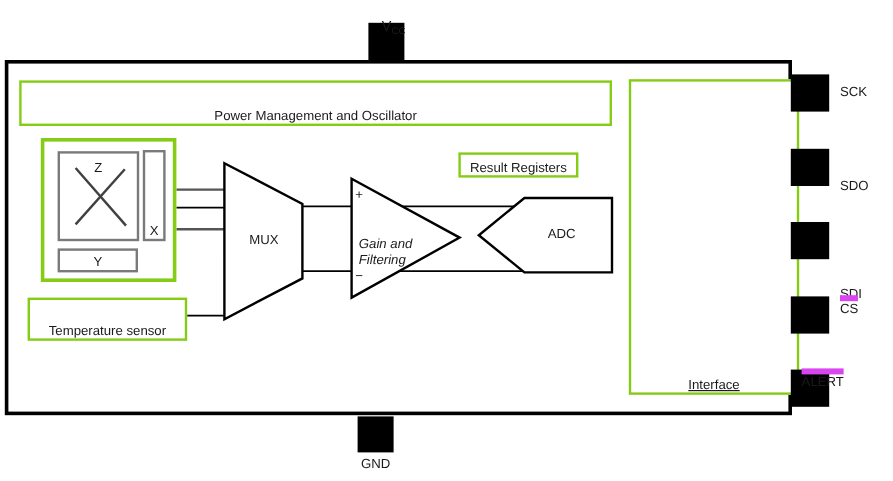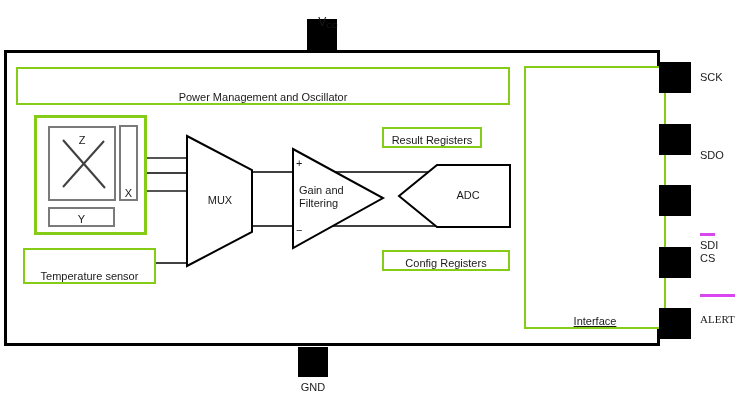--- a/index.html
+++ b/index.html
@@ -17,21 +17,21 @@
     display:flex;align-items:flex-end;justify-content:center;
     font-size:11px;line-height:12px;text-align:center;
   }
   .box.thick{border-width:3px;}
   .box.gray{border-color:#7a7a7a;}
   .shape-label{
     position:absolute;font-size:11px;line-height:13px;background:transparent;
   }
   .pin{position:absolute;background:#000;}
   .pin-label{position:absolute;font-size:11px;line-height:12px;white-space:nowrap;}
-  .ov{border-top:3px solid #d946ef;padding-top:16px;}
+  .ov{border-top:5px solid #d946ef;padding-top:1px;}
   sub.vsub{font-size:8px;vertical-align:-2px;letter-spacing:0;}
   .vcc-main{font-size:12px;}
   .center{text-align:center;}
 </style>
 </head>
 <body>
 
 <div class="stage">
 
   <div class="chip"></div>
@@ -74,31 +74,28 @@
     </div>
   </div>
 
   <div class="box" style="left:23px;top:248px;width:133px;height:36px;">
     <span>Temperature sensor</span>
   </div>
 
   <div class="shape-label center" style="left:195px;top:194px;width:50px;">MUX</div>
   <div class="shape-label" style="left:296px;top:157px;">+</div>
   <div class="shape-label" style="left:296px;top:224px;">−</div>
-  <div class="shape-label" style="left:299px;top:184px;width:70px;">
+  <div class="shape-label" style="left:299px;top:198px;width:70px;font-style:italic;">
     <div>Gain and</div>
     <div>Filtering</div>
   </div>
   <div class="shape-label center" style="left:443px;top:189px;width:50px;">ADC</div>
 
   <div class="box" style="left:382px;top:127px;width:100px;height:21px;">
     <span>Result Registers</span>
-  </div>
-  <div class="box" style="left:382px;top:250px;width:128px;height:21px;">
-    <span>Config Registers</span>
   </div>
 
 
   <div class="box" style="left:524px;top:66px;width:142px;height:263px;text-decoration:underline;">
     <span>Interface</span>
   </div>
 
   <div class="pin" style="left:307px;top:19px;width:30px;height:31px;"></div>
   <div class="pin-label vcc-main center" style="left:306px;top:16px;width:44px;">
     <span>V</span><sub class="vsub">CC</sub>
@@ -113,15 +110,15 @@
   <div class="pin" style="left:659px;top:124px;width:32px;height:31px;"></div>
   <div class="pin-label" style="left:700px;top:124px;margin-top:25px;">SDO</div>
 
   <div class="pin" style="left:659px;top:185px;width:32px;height:31px;"></div>
   <div class="pin-label" style="left:700px;top:195px;margin-top:44px;">SDI</div>
 
   <div class="pin" style="left:659px;top:247px;width:32px;height:31px;"></div>
   <div class="pin-label" style="left:700px;top:252px;"><span class="ov">CS</span></div>
 
   <div class="pin" style="left:659px;top:308px;width:32px;height:31px;"></div>
-  <div class="pin-label" style="left:700px;top:313px;font-family:Liberation Serif, serif;"><span class="ov">ALERT</span></div>
+  <div class="pin-label" style="left:668px;top:313px;"><span class="ov">ALERT</span></div>
 
 </div>
 
 </body></html>

